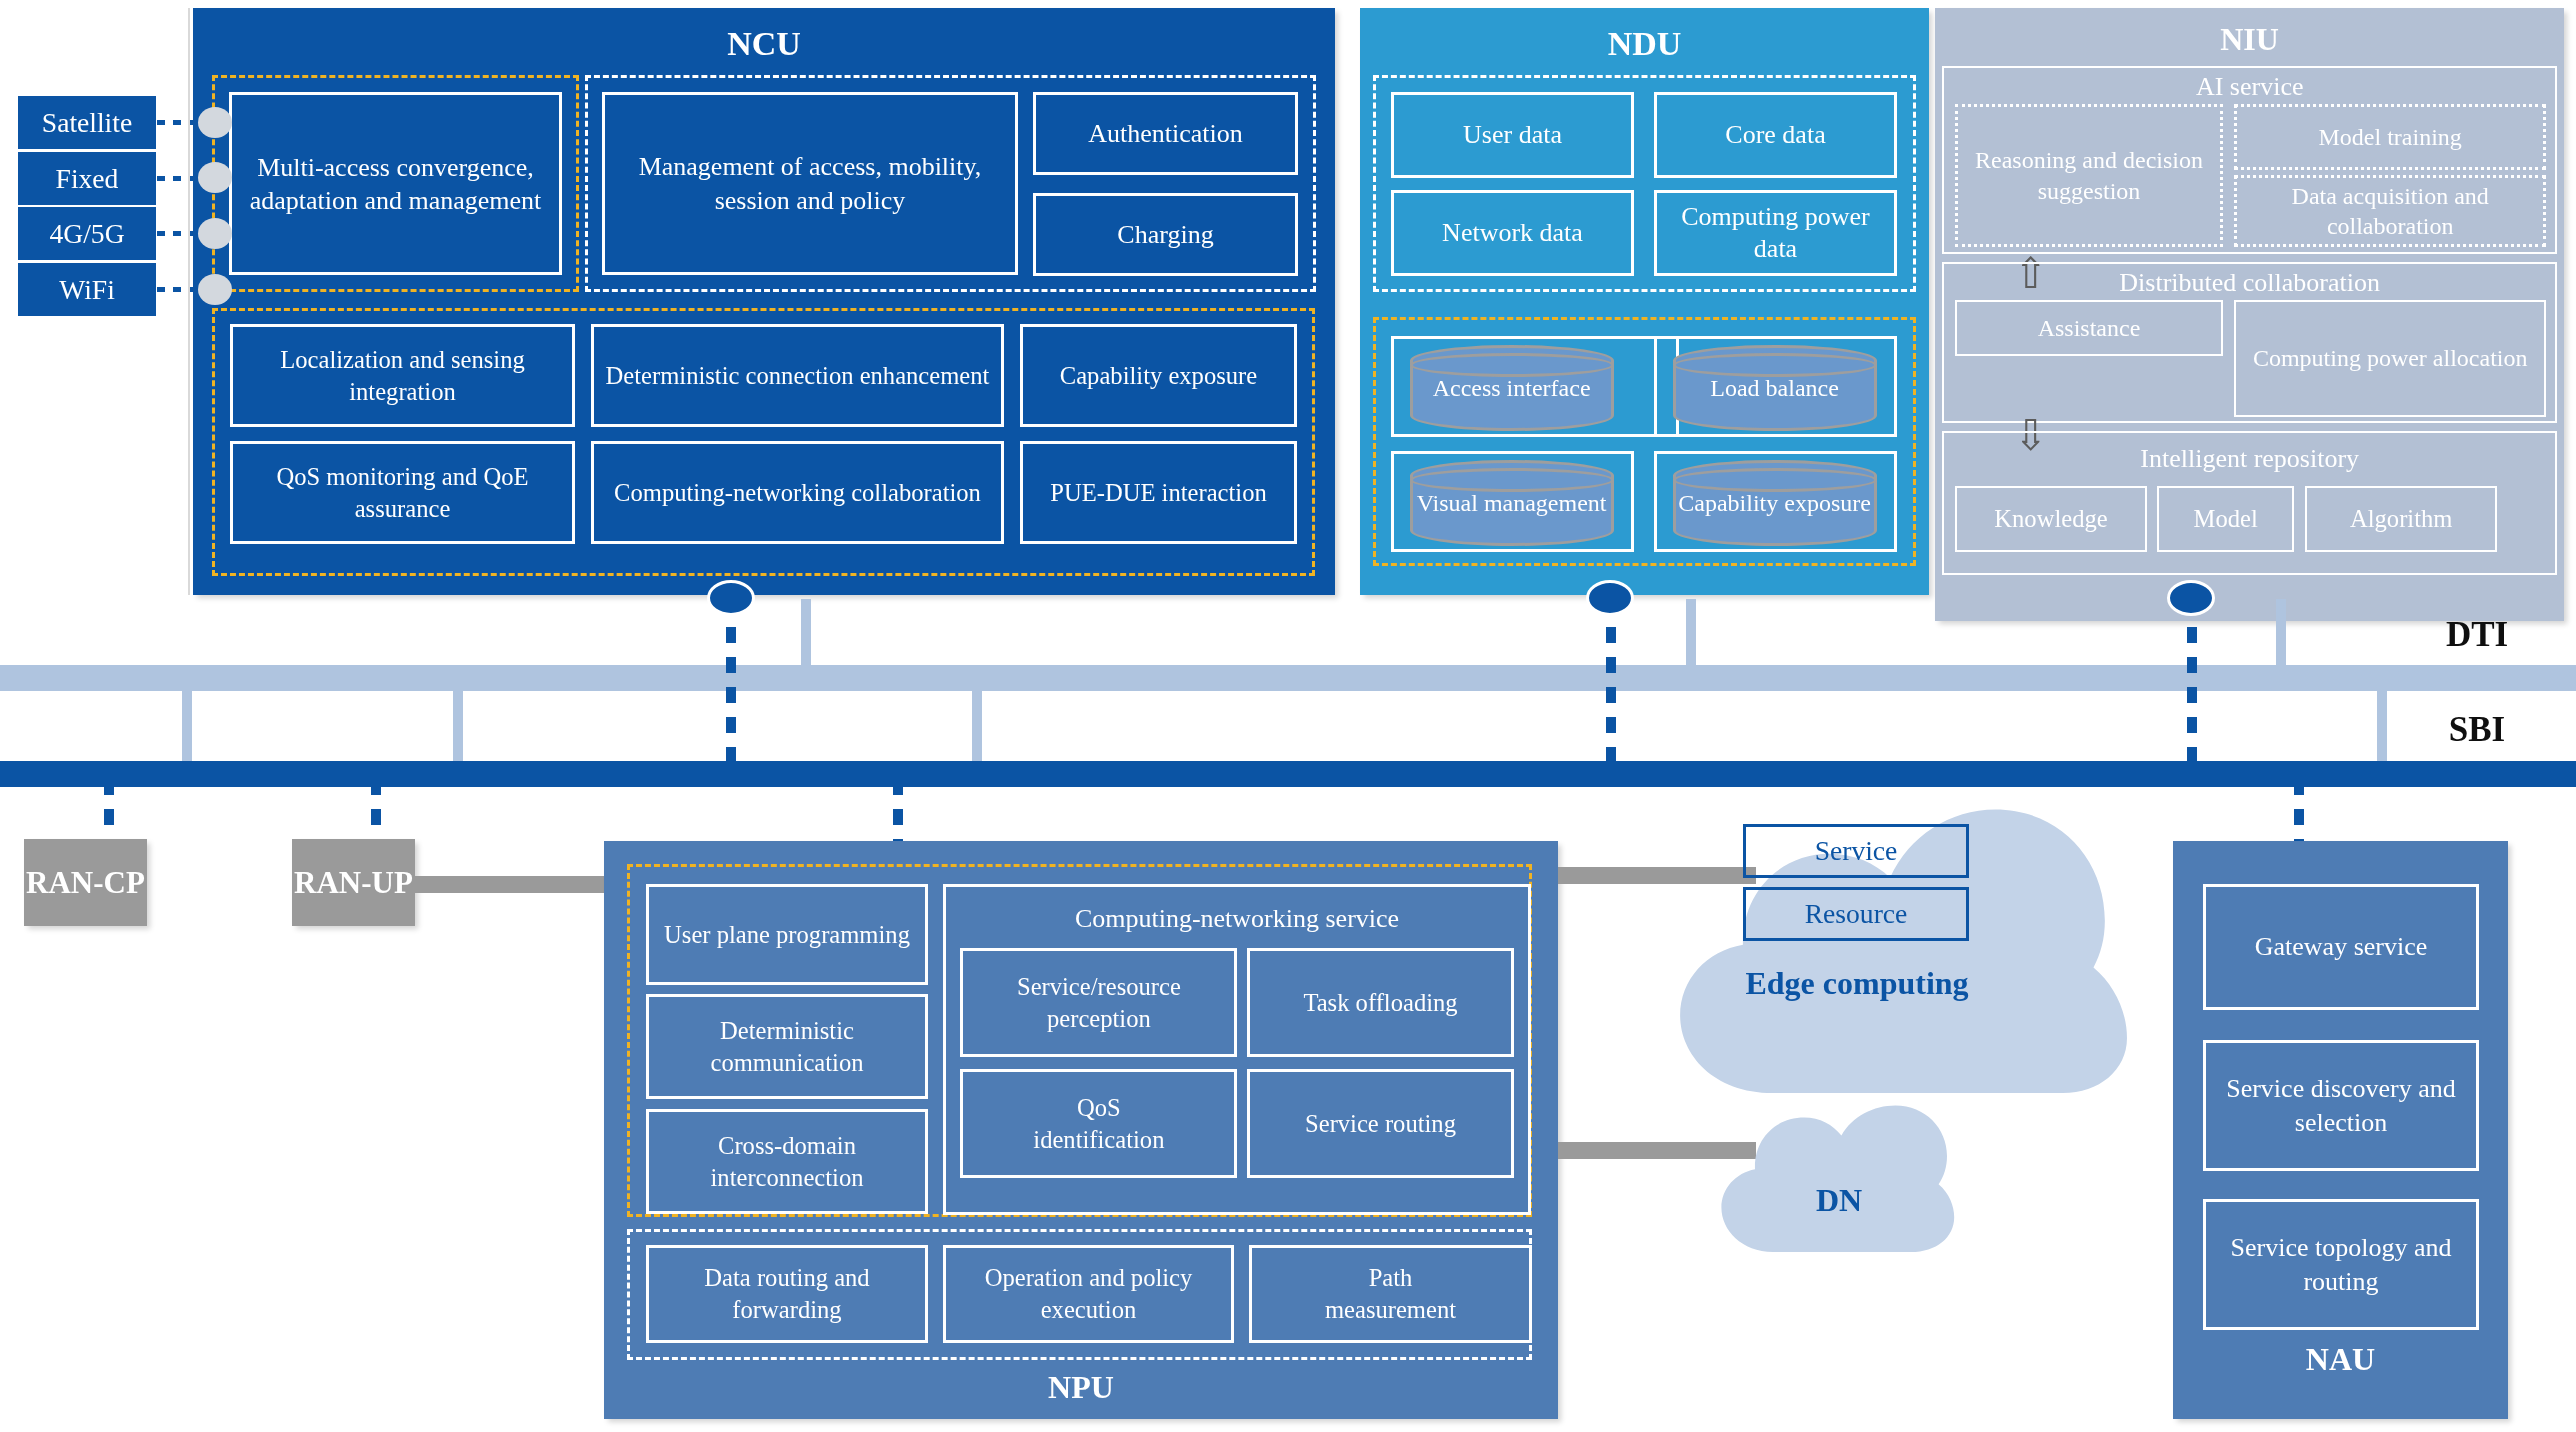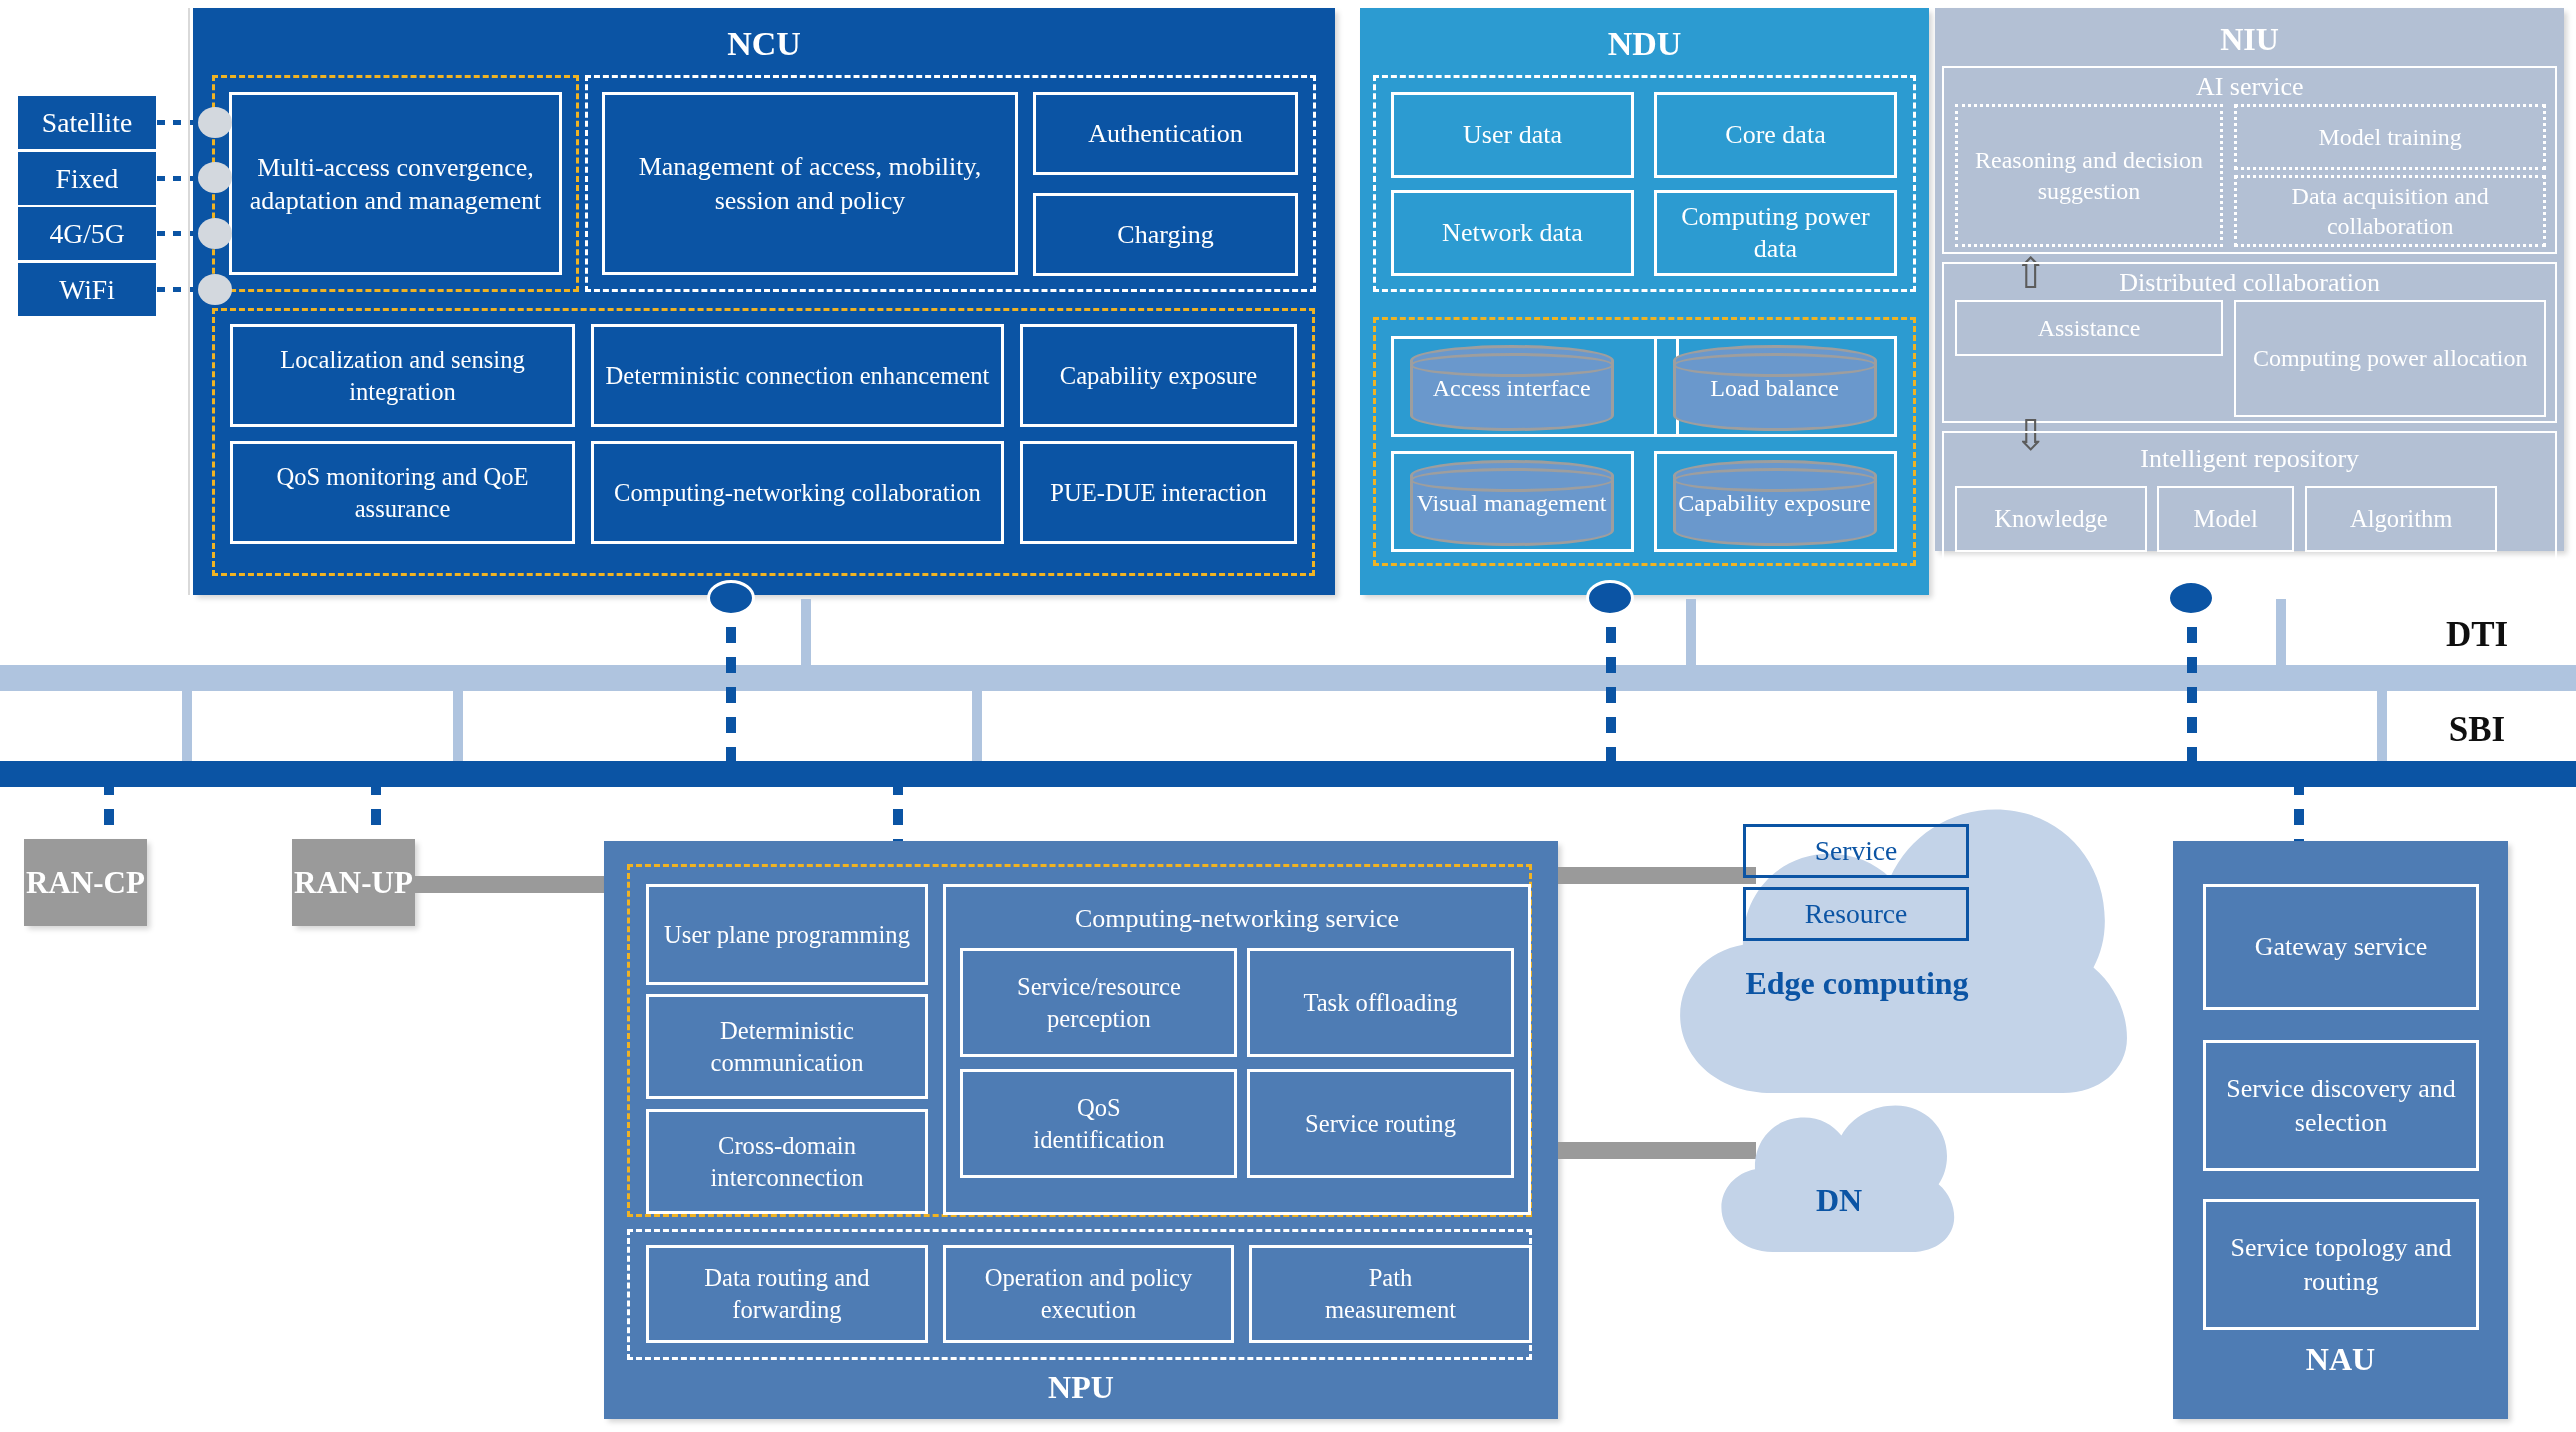--- a/index.html
+++ b/index.html
@@ -159,21 +159,21 @@
       <span style="position:relative;z-index:2;">Visual management</span>
     </div>
   </div>
   <div class="abs ob" style="left:294px;top:443px;width:243px;height:101px;">
     <div class="abs cyl ctr" style="left:15.6px;top:6px;width:204px;height:86px;font-size:24px;line-height:1.25;">
       <span style="position:relative;z-index:2;">Capability exposure</span>
     </div>
   </div>
 </div>
 
-<div class="abs c-niu shadow" style="left:1935px;top:8.4px;width:629px;height:543px;">
+<div class="abs c-niu shadow" style="left:1935px;top:8.4px;width:629px;height:613px;">
   <div class="abs ctr title" style="left:0;top:8.4px;width:100%;height:46px;font-size:32px;">
     <span>NIU</span>
   </div>
 
   <div class="abs ob-thin" style="left:7.2px;top:58px;width:615px;height:188px;">
     <div class="abs ctr" style="left:0;top:2.4px;width:100%;height:32px;font-size:26px;color:#fff;">
       <span>AI service</span>
     </div>
     <div class="abs ctr" style="left:10.8px;top:36px;width:268px;height:143px;border:3px dotted #fff;color:#fff;font-size:24px;line-height:1.3;padding:0 8.4px;">
       <span>Reasoning and decision suggestion</span>

